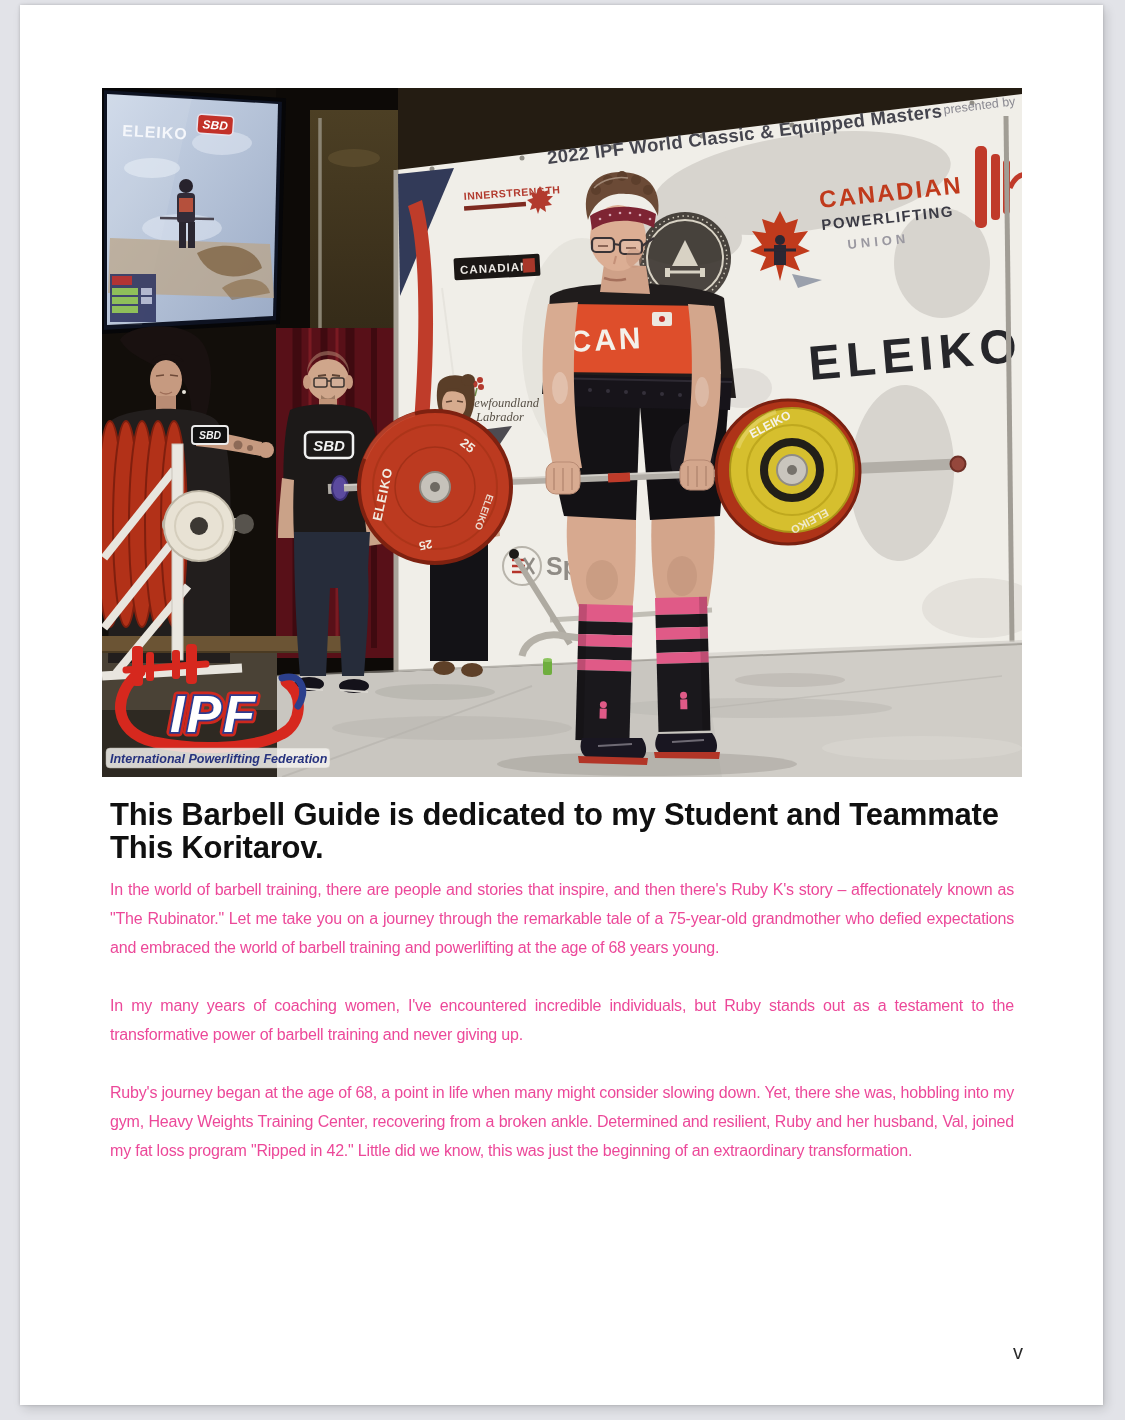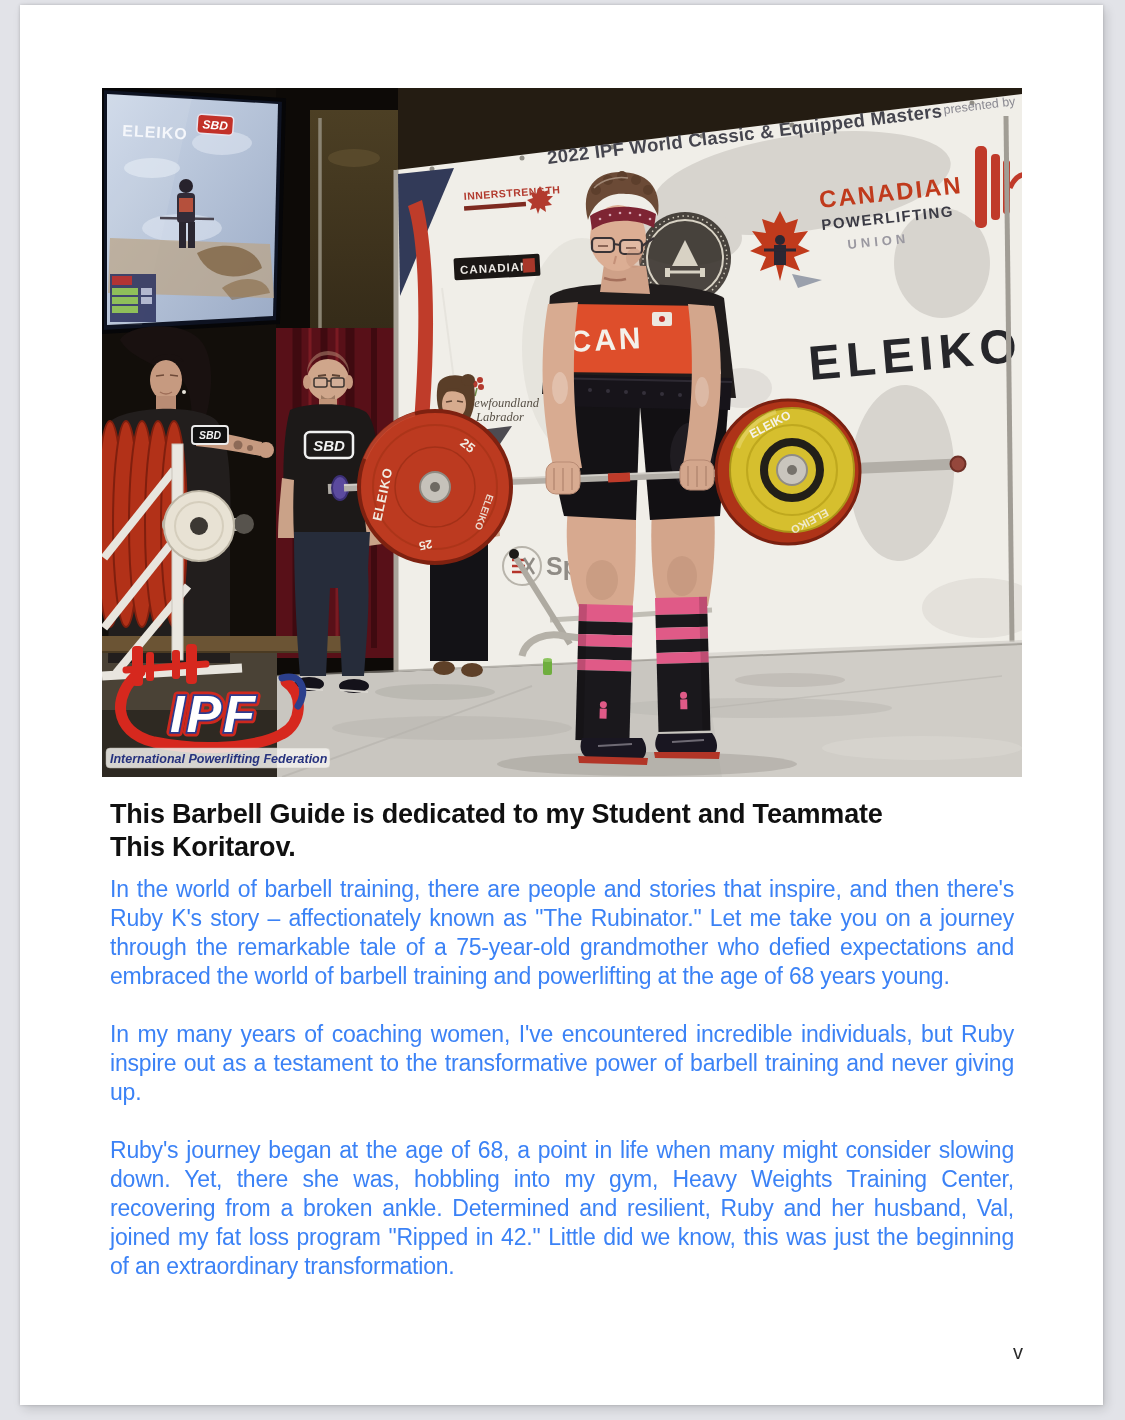--- a/index.html
+++ b/index.html
@@ -2,23 +2,23 @@
 <html><head>
 <meta charset="utf-8">
 <style>
   html,body { margin:0; padding:0; background:#e2e3e8; font-family:"Liberation Sans", sans-serif; }
   .stage { position:relative; width:1125px; height:1420px; overflow:hidden; }
   .page { position:absolute; left:20px; top:5px; width:1083px; height:1400px; background:#ffffff;
           box-shadow:0 0 3px rgba(0,0,0,.18), 3px 4px 10px rgba(0,0,0,.14); }
   .photo { position:absolute; left:82px; top:83px; width:920px; height:689px; overflow:hidden; background:#120e0a; }
   .photo svg { display:block; }
   .content { position:absolute; left:90px; top:793px; width:908px; }
-  .heading { margin:0 0 11px 0; font-size:27px; line-height:33px; font-weight:bold; color:#101010; letter-spacing:-0.2px; }
+  .heading { margin:0 0 11px 0; font-size:31px; line-height:33px; font-weight:bold; color:#101010; letter-spacing:-0.2px; }
   .heading span { display:block; }
-  .body-text p { margin:0 4px 29px 0; font-size:23px; line-height:29px; text-align:justify; color:#3b82f6; letter-spacing:-0.2px; }
+  .body-text p { margin:0 4px 29px 0; font-size:16px; line-height:29px; text-align:justify; color:#ec4899; letter-spacing:-0.2px; }
   .page-number { position:absolute; left:968px; top:1336px; width:60px; text-align:center; font-size:20px; color:#2b2b2b; }
   text { user-select:none; }
 </style>
 </head>
 <body>
 
 <div class="stage">
   <div class="page">
 
     <div class="photo">
@@ -451,20 +451,20 @@
       </svg>
     </div>
 
     <div class="content">
       <h1 class="heading">
         <span>This Barbell Guide is dedicated to my Student and Teammate</span>
         <span>This Koritarov.</span>
       </h1>
       <div class="body-text">
         <p>In the world of barbell training, there are people and stories that inspire, and then there's Ruby K's story – affectionately known as "The Rubinator." Let me take you on a journey through the remarkable tale of a 75-year-old grandmother who defied expectations and embraced the world of barbell training and powerlifting at the age of 68 years young.</p>
-        <p>In my many years of coaching women, I've encountered incredible individuals, but Ruby inspire out as a testament to the transformative power of barbell training and never giving up.</p>
+        <p>In my many years of coaching women, I've encountered incredible individuals, but Ruby stands out as a testament to the transformative power of barbell training and never giving up.</p>
         <p>Ruby's journey began at the age of 68, a point in life when many might consider slowing down. Yet, there she was, hobbling into my gym, Heavy Weights Training Center, recovering from a broken ankle. Determined and resilient, Ruby and her husband, Val, joined my fat loss program "Ripped in 42." Little did we know, this was just the beginning of an extraordinary transformation.</p>
       </div>
     </div>
 
     <div class="page-number">v</div>
   </div>
 </div>
 
 </body></html>

